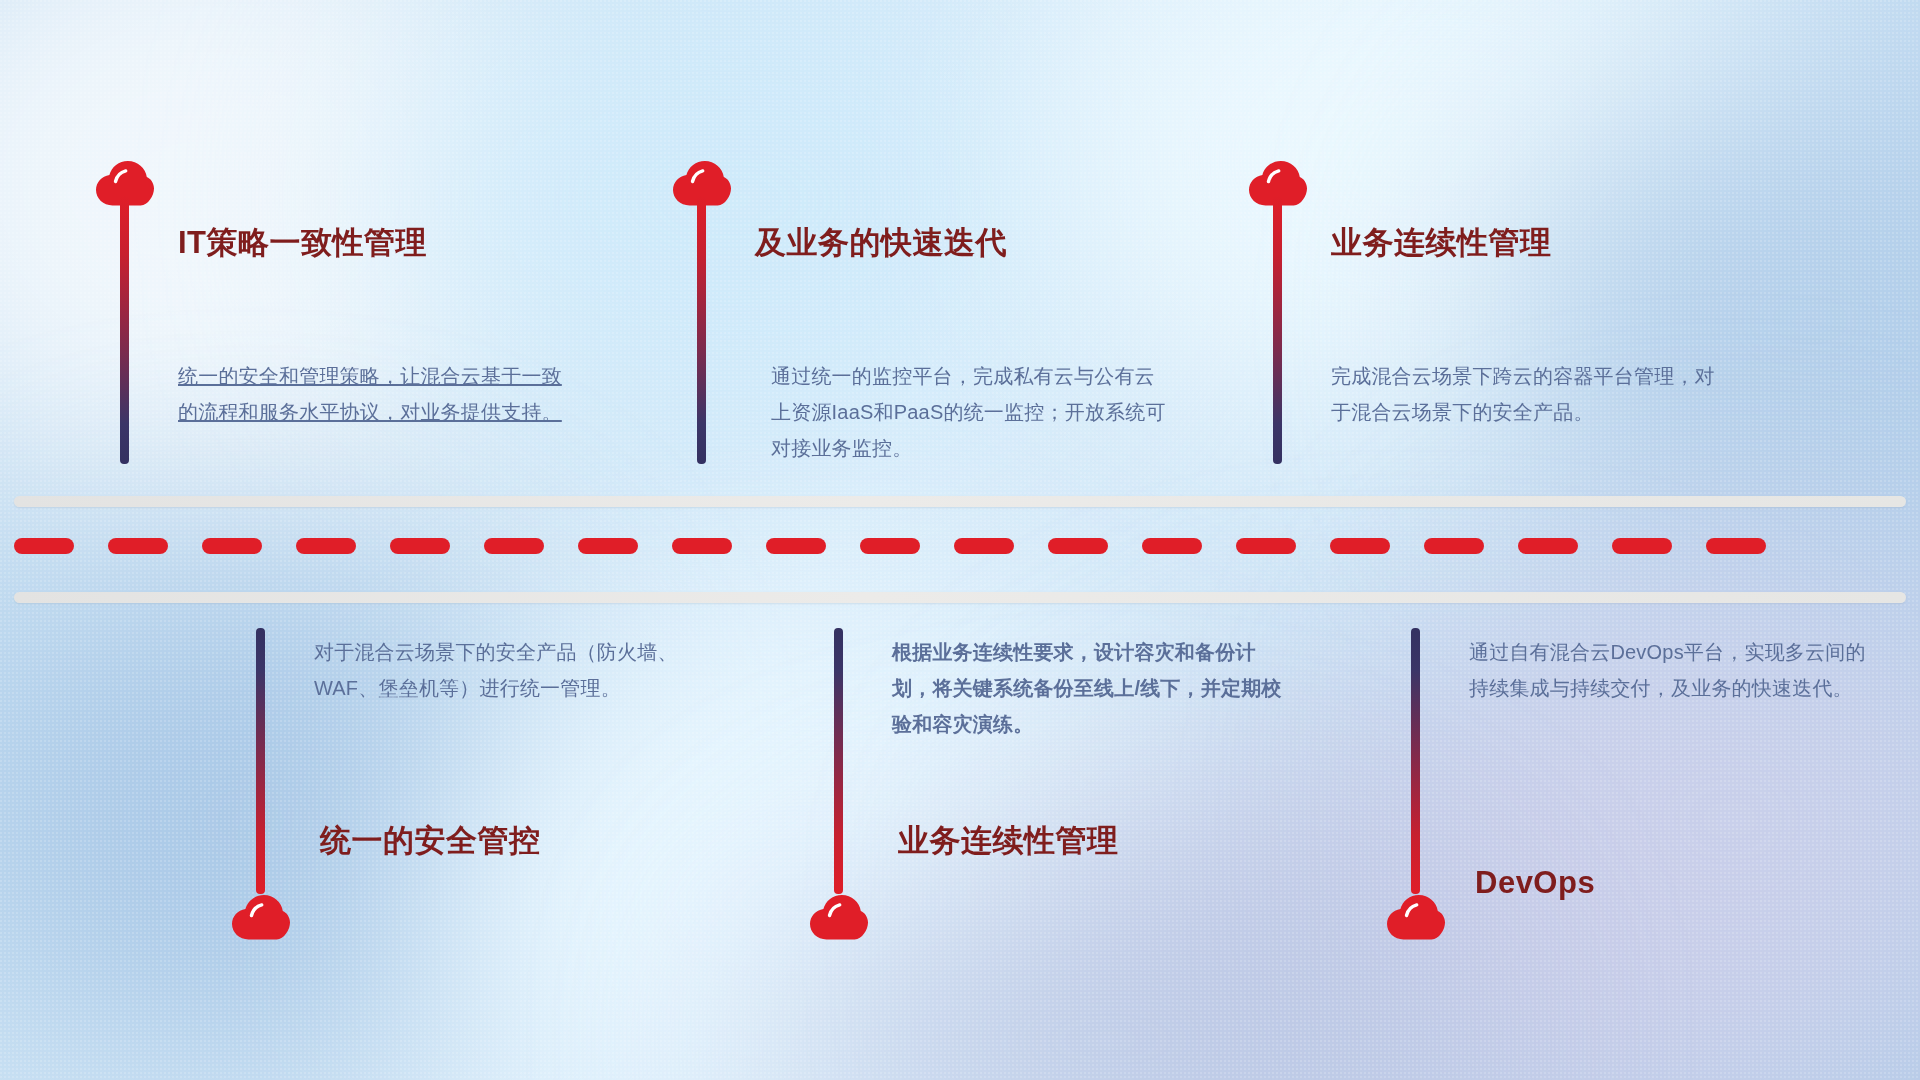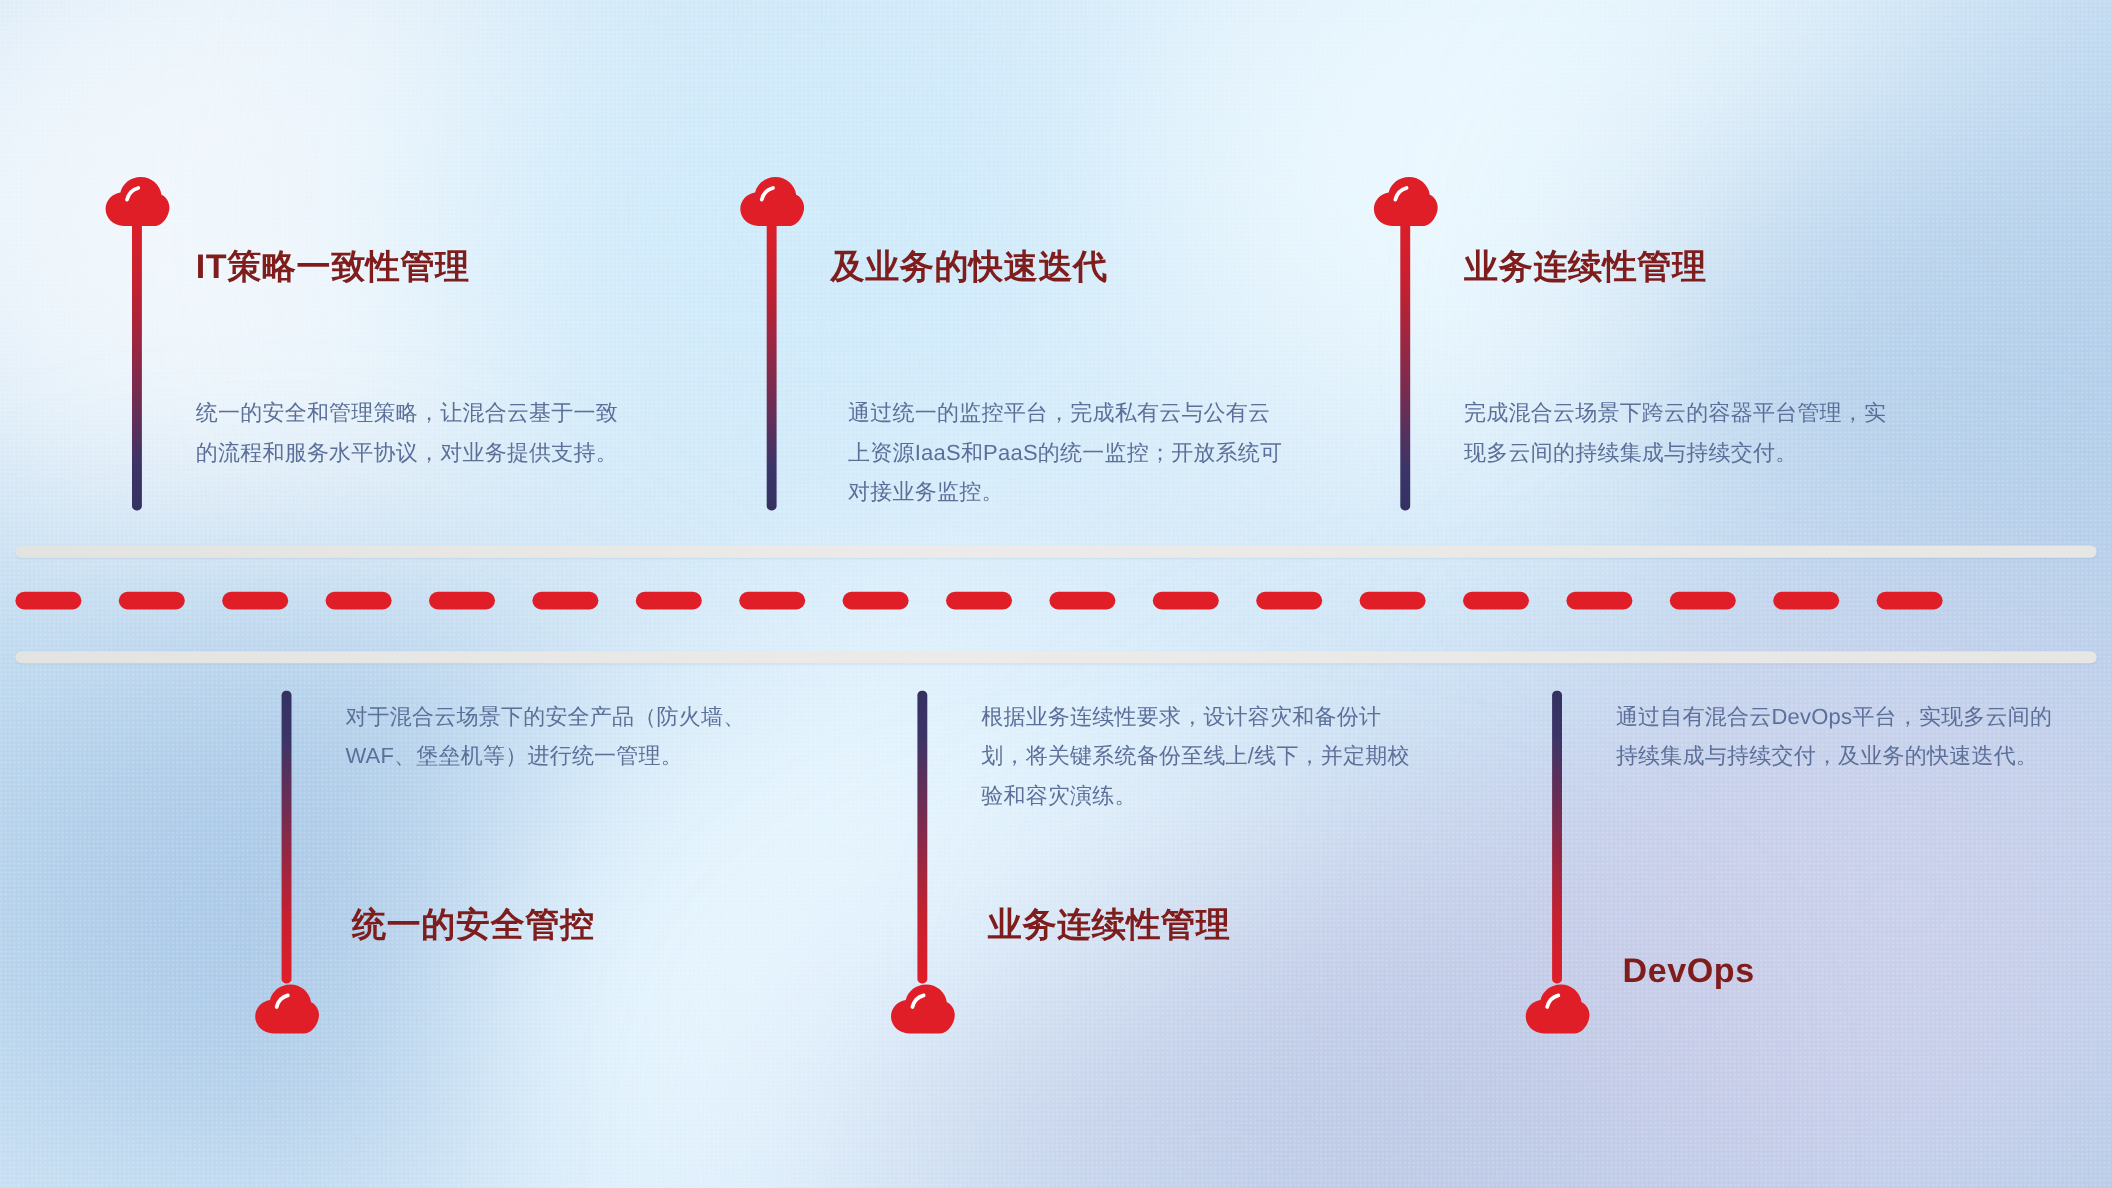--- a/index.html
+++ b/index.html
@@ -107,21 +107,21 @@
 
   <div class="col">
     <div class="cloud" style="left:95px; top:160px;">
       <svg viewBox="0 0 60 46" xmlns="http://www.w3.org/2000/svg">
         <path d="M17.5 45.5C8.3 45.5 1 38.6 1 30.1c0-7.6 5.8-13.9 13.4-15 2-8.2 9.6-14.1 18.5-14.1 9.6 0 17.7 7 18.9 16.1C55.6 18.6 59 23.2 59 28.6c0 7.1-5.9 16.9-13.4 16.9z" fill="#e01e28"></path>
         <path d="M20.5 21.5c1.3-5.4 5.2-9.3 10.2-10.6" fill="none" stroke="#ffffff" stroke-width="3.4" stroke-linecap="round"></path>
       </svg>
     </div>
     <div class="stem stem-top" style="left:120px; top:196px; height:268px;"></div>
     <div class="h-title" style="left:178px; top:222px;">IT策略一致性管理</div>
-    <div class="h-desc" style="left:178px; top:358px;">统一的安全和管理策略，让混合云基于一致的流程和服务水平协议，对业务提供支持。</div>
+    <div class="h-desc" style="left:178px; top:358px;text-decoration:underline;">统一的安全和管理策略，让混合云基于一致的流程和服务水平协议，对业务提供支持。</div>
   </div>
 
   <div class="col">
     <div class="cloud" style="left:672px; top:160px;">
       <svg viewBox="0 0 60 46" xmlns="http://www.w3.org/2000/svg">
         <path d="M17.5 45.5C8.3 45.5 1 38.6 1 30.1c0-7.6 5.8-13.9 13.4-15 2-8.2 9.6-14.1 18.5-14.1 9.6 0 17.7 7 18.9 16.1C55.6 18.6 59 23.2 59 28.6c0 7.1-5.9 16.9-13.4 16.9z" fill="#e01e28"></path>
         <path d="M20.5 21.5c1.3-5.4 5.2-9.3 10.2-10.6" fill="none" stroke="#ffffff" stroke-width="3.4" stroke-linecap="round"></path>
       </svg>
     </div>
     <div class="stem stem-top" style="left:697px; top:196px; height:268px;"></div>
@@ -131,21 +131,21 @@
 
   <div class="col">
     <div class="cloud" style="left:1248px; top:160px;">
       <svg viewBox="0 0 60 46" xmlns="http://www.w3.org/2000/svg">
         <path d="M17.5 45.5C8.3 45.5 1 38.6 1 30.1c0-7.6 5.8-13.9 13.4-15 2-8.2 9.6-14.1 18.5-14.1 9.6 0 17.7 7 18.9 16.1C55.6 18.6 59 23.2 59 28.6c0 7.1-5.9 16.9-13.4 16.9z" fill="#e01e28"></path>
         <path d="M20.5 21.5c1.3-5.4 5.2-9.3 10.2-10.6" fill="none" stroke="#ffffff" stroke-width="3.4" stroke-linecap="round"></path>
       </svg>
     </div>
     <div class="stem stem-top" style="left:1273px; top:196px; height:268px;"></div>
     <div class="h-title" style="left:1331px; top:222px;">业务连续性管理</div>
-    <div class="h-desc" style="left:1331px; top:358px;">完成混合云场景下跨云的容器平台管理，实现多云间的持续集成与持续交付。</div>
+    <div class="h-desc" style="left:1331px; top:358px;">完成混合云场景下跨云的容器平台管理，对于混合云场景下的安全产品。</div>
   </div>
 
   <div class="divider-band">
     <div class="rule rule-top"></div>
     <div class="dashes" id="dash-row">
         <div class="dash" style="background: rgb(224, 30, 40);"></div>
         <div class="dash" style="background: rgb(224, 30, 40);"></div>
         <div class="dash" style="background: rgb(224, 30, 40);"></div>
         <div class="dash" style="background: rgb(224, 30, 40);"></div>
         <div class="dash" style="background: rgb(224, 30, 40);"></div>
@@ -174,21 +174,21 @@
     <div class="cloud" style="left:231px; top:894px;">
       <svg viewBox="0 0 60 46" xmlns="http://www.w3.org/2000/svg">
         <path d="M17.5 45.5C8.3 45.5 1 38.6 1 30.1c0-7.6 5.8-13.9 13.4-15 2-8.2 9.6-14.1 18.5-14.1 9.6 0 17.7 7 18.9 16.1C55.6 18.6 59 23.2 59 28.6c0 7.1-5.9 16.9-13.4 16.9z" fill="#e01e28"></path>
         <path d="M20.5 21.5c1.3-5.4 5.2-9.3 10.2-10.6" fill="none" stroke="#ffffff" stroke-width="3.4" stroke-linecap="round"></path>
       </svg>
     </div>
   </div>
 
   <div class="col">
     <div class="stem stem-bottom" style="left:834px; top:628px; height:266px;"></div>
-    <div class="h-desc" style="left:892px; top:634px;">根据业务连续性要求，设计容灾和备份计划，将关键系统备份至线上/线下，并定期校验和容灾演练。</div>
+    <div class="h-desc" style="left:892px; top:634px;font-weight:bold;">根据业务连续性要求，设计容灾和备份计划，将关键系统备份至线上/线下，并定期校验和容灾演练。</div>
     <div class="h-title" style="left:898px; top:820px;">业务连续性管理</div>
     <div class="cloud" style="left:809px; top:894px;">
       <svg viewBox="0 0 60 46" xmlns="http://www.w3.org/2000/svg">
         <path d="M17.5 45.5C8.3 45.5 1 38.6 1 30.1c0-7.6 5.8-13.9 13.4-15 2-8.2 9.6-14.1 18.5-14.1 9.6 0 17.7 7 18.9 16.1C55.6 18.6 59 23.2 59 28.6c0 7.1-5.9 16.9-13.4 16.9z" fill="#e01e28"></path>
         <path d="M20.5 21.5c1.3-5.4 5.2-9.3 10.2-10.6" fill="none" stroke="#ffffff" stroke-width="3.4" stroke-linecap="round"></path>
       </svg>
     </div>
   </div>
 
   <div class="col">

